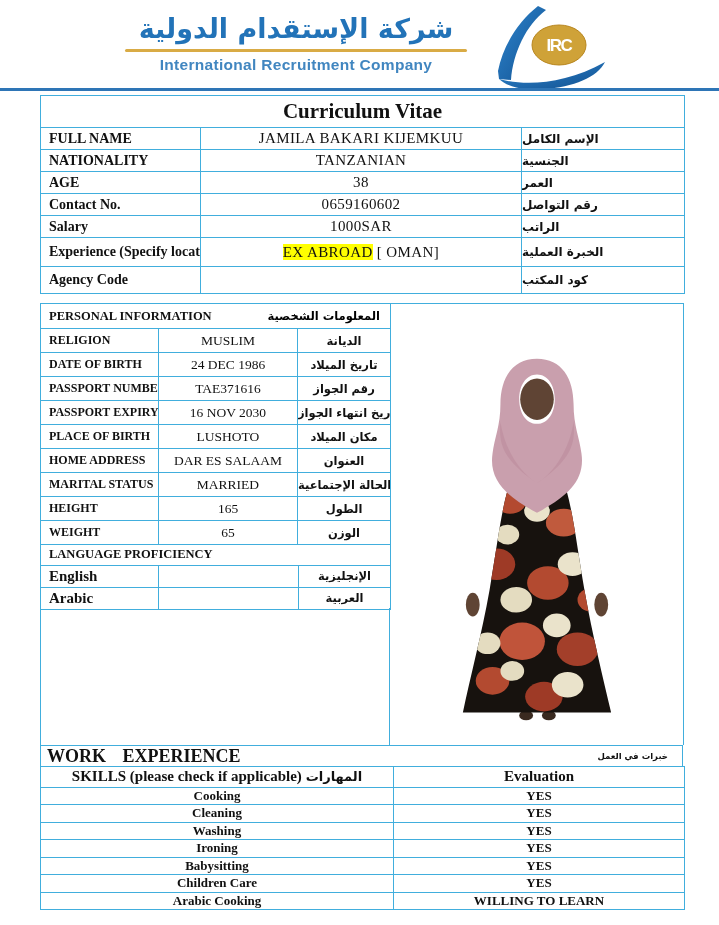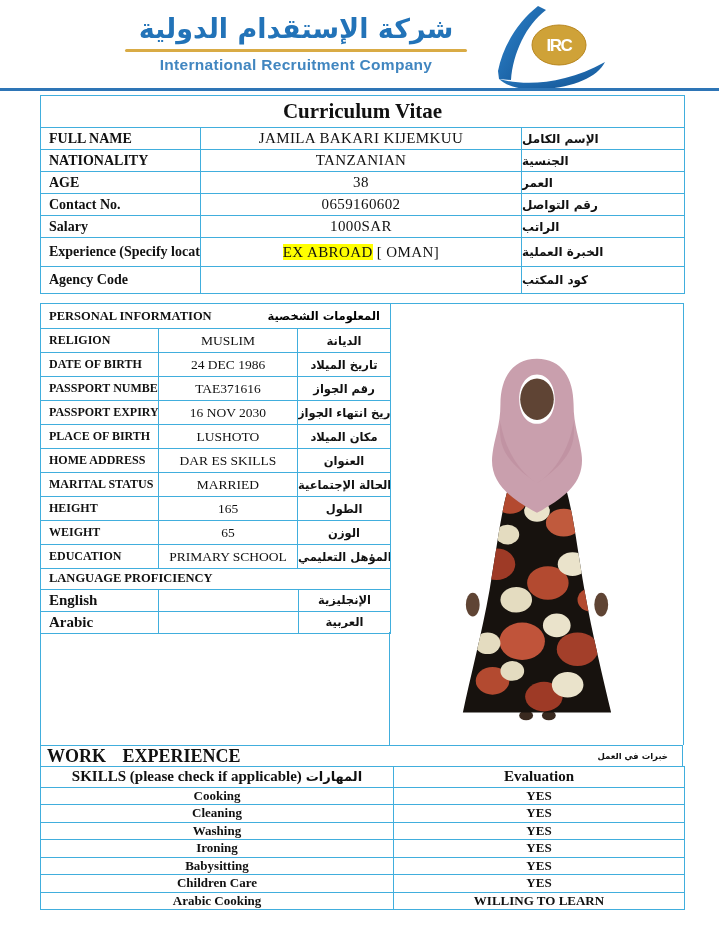--- a/index.html
+++ b/index.html
@@ -187,42 +187,37 @@
             <td class="val">16 NOV 2030</td>
             <td class="arl ar">تاريخ انتهاء الجواز</td>
           </tr>
           <tr>
             <td class="lbl">PLACE OF BIRTH</td>
             <td class="val">LUSHOTO</td>
             <td class="arl ar">مكان الميلاد</td>
           </tr>
           <tr>
             <td class="lbl">HOME ADDRESS</td>
-            <td class="val">DAR ES SKILLS</td>
+            <td class="val">DAR ES SALAAM</td>
             <td class="arl ar">العنوان</td>
           </tr>
           <tr>
             <td class="lbl">MARITAL STATUS</td>
             <td class="val">MARRIED</td>
             <td class="arl ar">الحالة الإجتماعية</td>
           </tr>
           <tr>
             <td class="lbl">HEIGHT</td>
             <td class="val">165</td>
             <td class="arl ar">الطول</td>
           </tr>
           <tr>
             <td class="lbl">WEIGHT</td>
             <td class="val">65</td>
             <td class="arl ar">الوزن</td>
-          </tr>
-          <tr>
-            <td class="lbl">EDUCATION</td>
-            <td class="val">PRIMARY SCHOOL</td>
-            <td class="arl ar">المؤهل التعليمي</td>
           </tr>
         </tbody>
           </table>
 
         <table class="t lang">
           <colgroup>
               <col class="c1">
               <col class="c2">
               <col class="c3">
             </colgroup>

